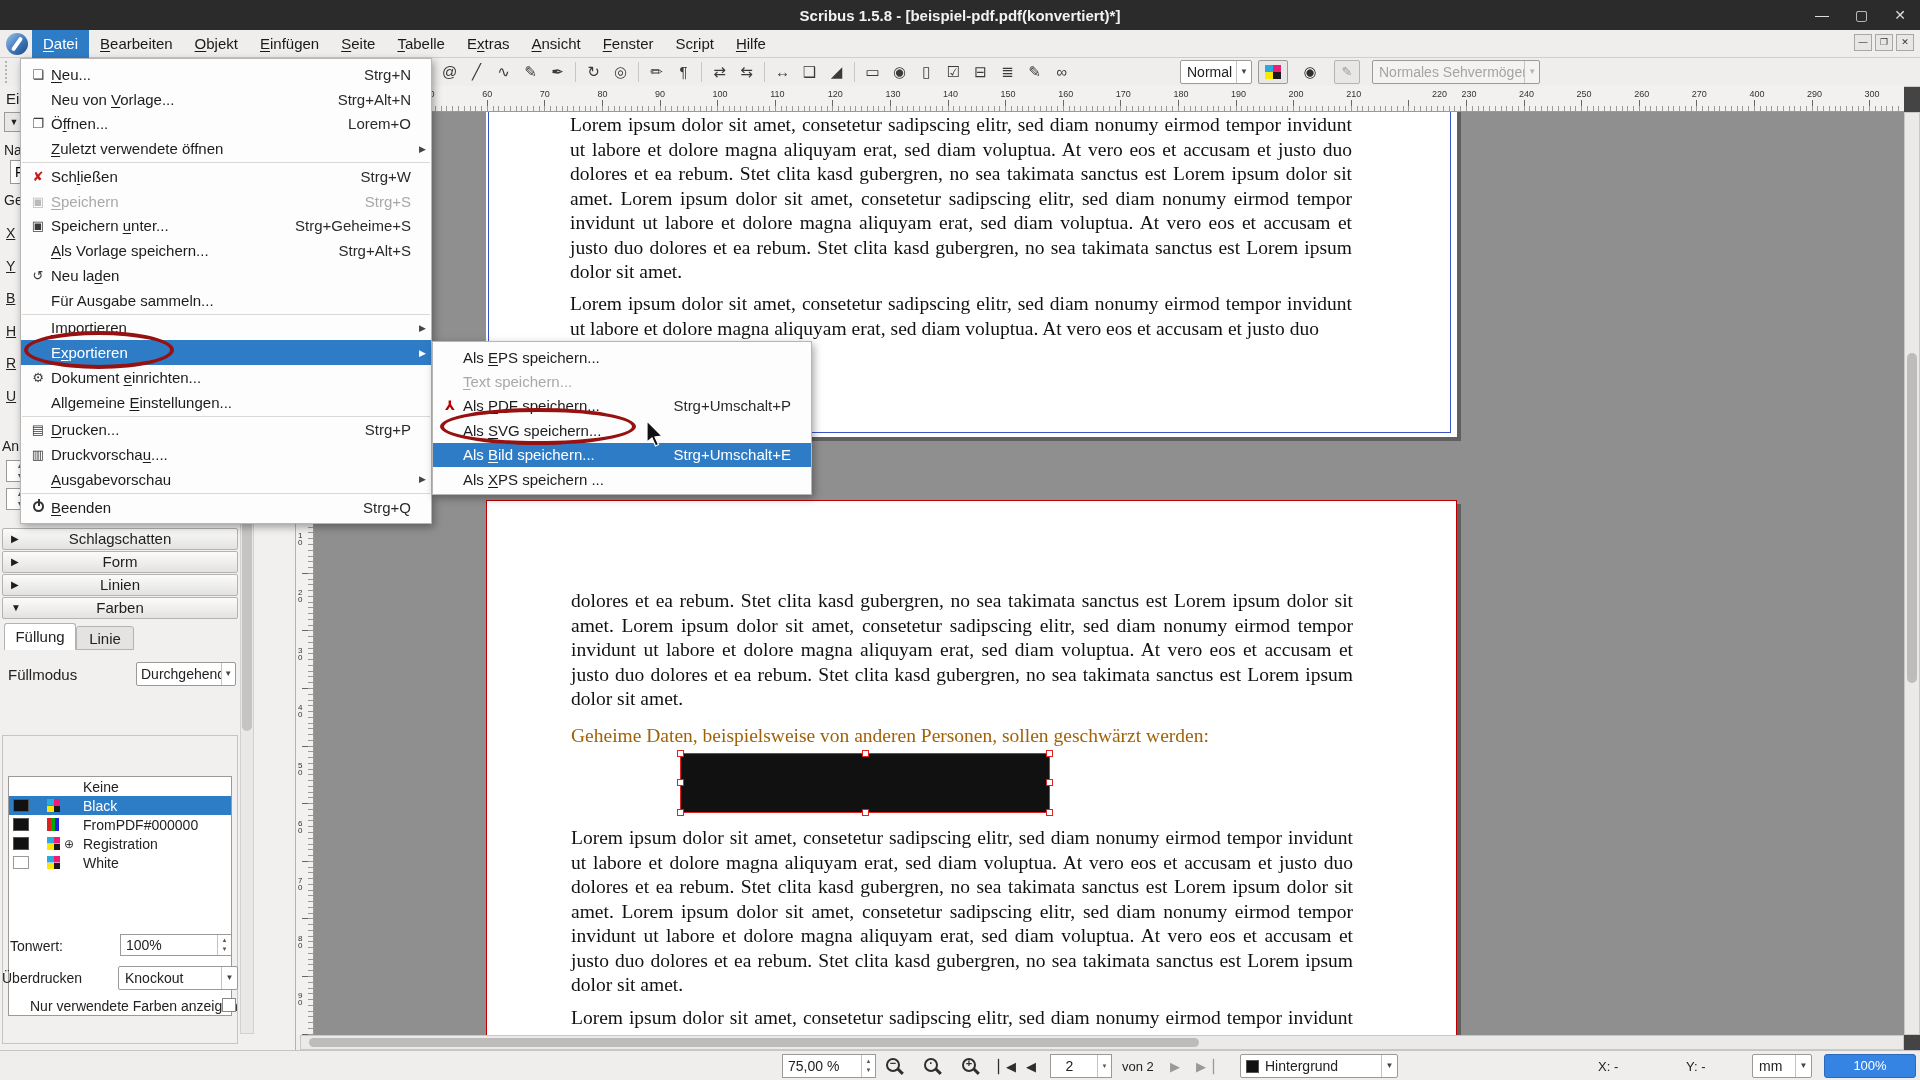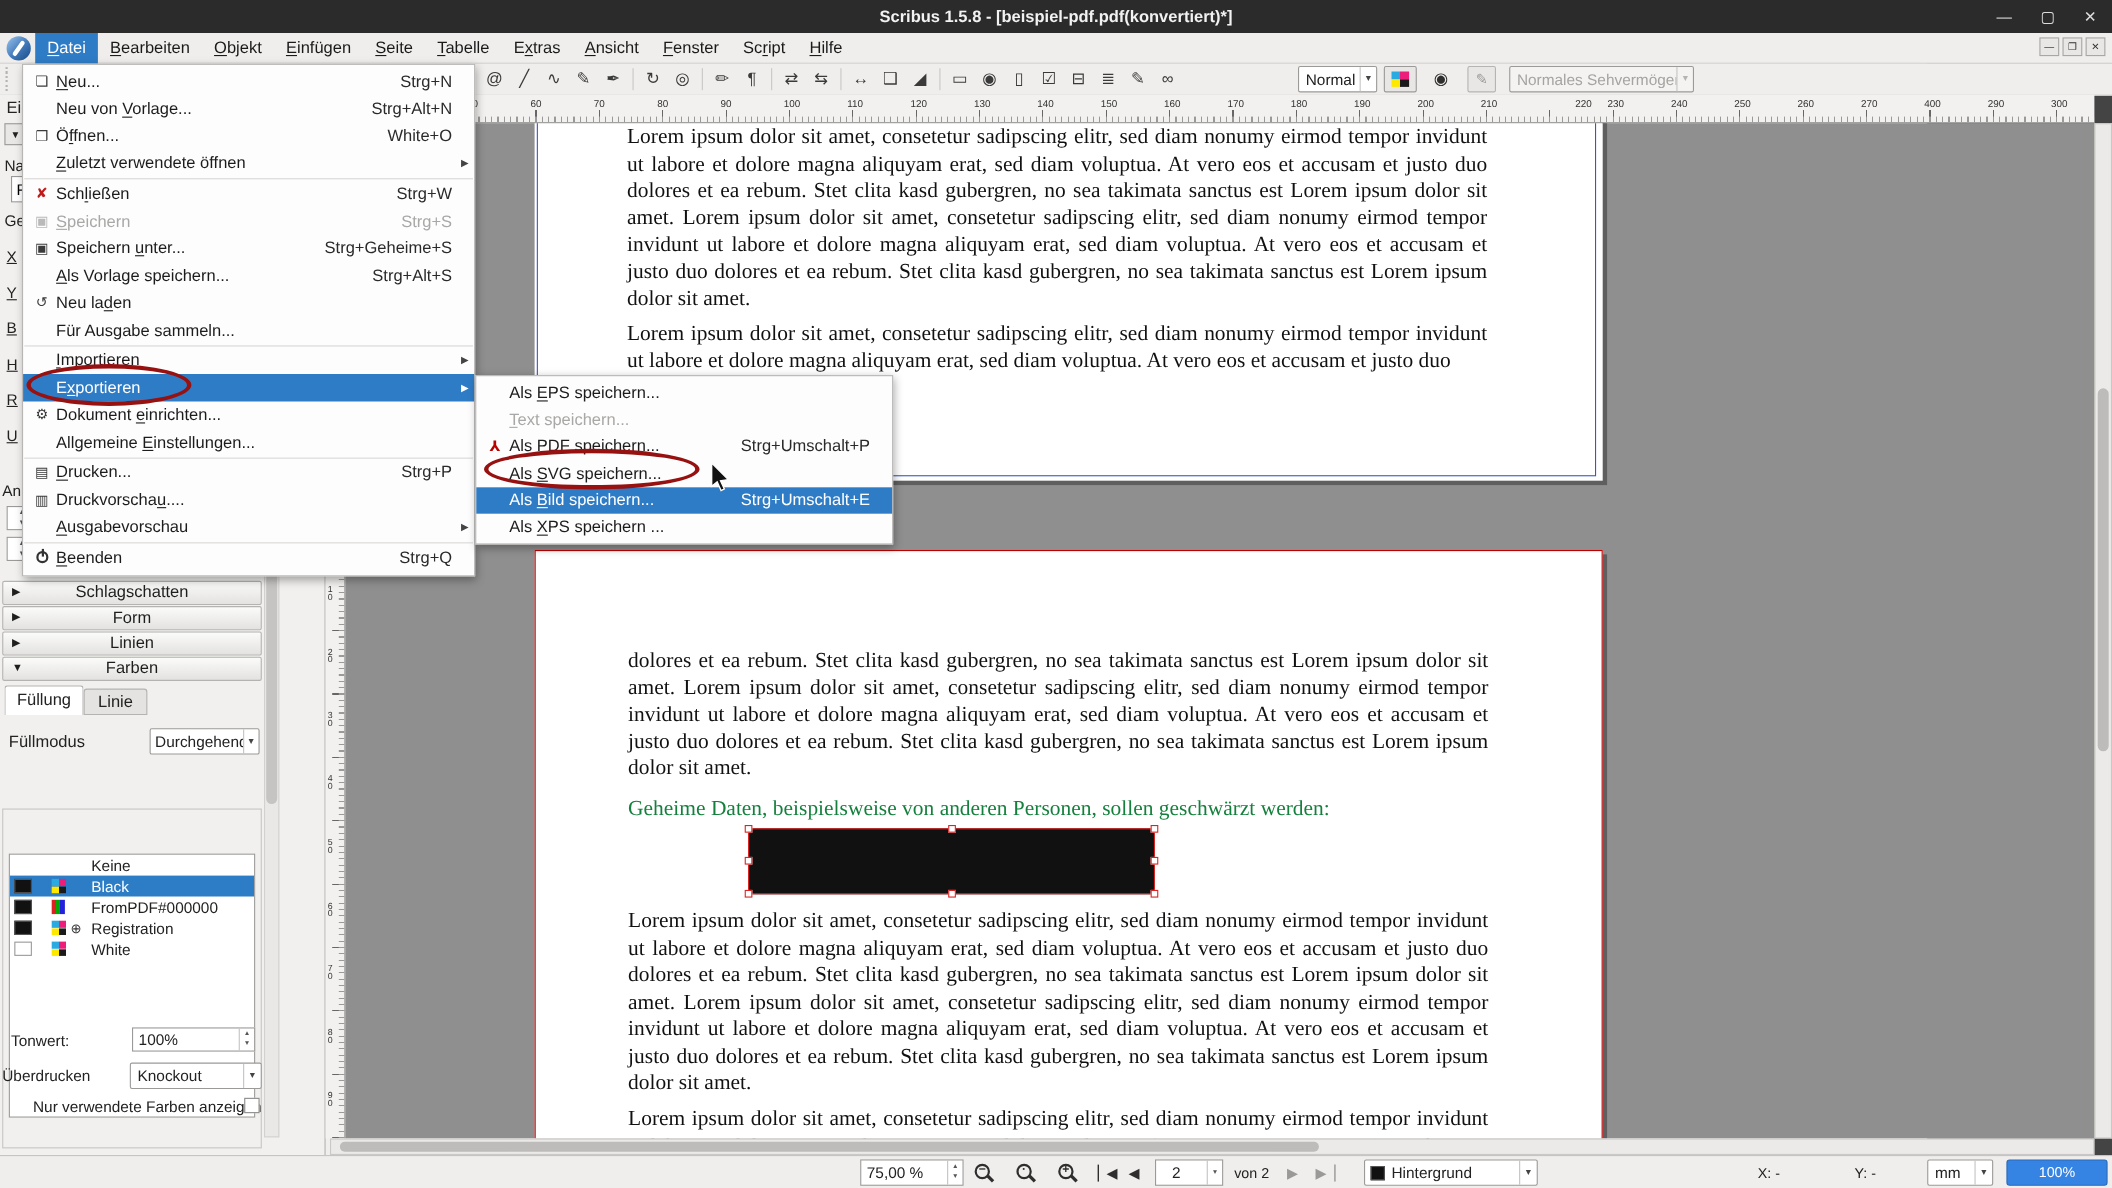--- a/index.html
+++ b/index.html
@@ -77,21 +77,21 @@
     background-image:repeating-linear-gradient(180deg,#999 0 1px,transparent 1px 5.76px),repeating-linear-gradient(180deg,#666 0 1px,transparent 1px 57.6px);
     background-size:5px 100%,11px 100%; background-position:top right,top right; background-repeat:no-repeat; }
   .vlab { position:absolute; left:2px; width:9px; font-size:8px; line-height:7px; color:#333; word-break:break-all; }
   #canvas { position:absolute; left:314px; top:112px; width:1590px; height:923px; background:#8f8f8f; overflow:hidden; }
   .page { position:absolute; background:#fff; box-shadow:4px 4px 0 #5f5f5f; }
   #page1 { left:172px; top:-80px; width:971px; height:405px; }
   #page1 .frame-blue { position:absolute; left:2px; top:-20px; width:963px; height:421px; border:1px solid #3a55c8; }
   #page2 { left:172px; top:388px; width:971px; height:700px; border:1px solid #c00000; }
   .doc-text { position:absolute; width:782px; font-family:"Liberation Serif","DejaVu Serif",serif; font-size:19.5px; line-height:24.5px; text-align:justify; color:#111; }
   .clip2 { height:49px; overflow:hidden; }
-  .secret-line { position:absolute; font-family:"Liberation Serif","DejaVu Serif",serif; font-size:19.5px; white-space:nowrap; color:#15803d; }
+  .secret-line { position:absolute; font-family:"Liberation Serif","DejaVu Serif",serif; font-size:19.5px; white-space:nowrap; color:#a16207; }
   #redaction { position:absolute; left:193px; top:252px; width:370px; height:60px; background:#111; border:1px solid #d22; }
   .hnd { position:absolute; width:7px; height:7px; background:#fff; border:1px solid #d22; }
   
   .sbar { position:absolute; background:#eceae8; border:1px solid #c9c8c6; }
   #vscroll { left:1904px; top:112px; width:16px; height:923px; }
   #vscroll .thumb { position:absolute; left:2px; top:240px; width:10px; height:330px; background:#bdbcba; border-radius:5px; }
   #hscroll { left:300px; top:1035px; width:1604px; height:15px; }
   #hscroll .thumb { position:absolute; left:8px; top:2px; width:890px; height:9px; background:#bdbcba; border-radius:5px; }
 
   
@@ -420,21 +420,21 @@
         <span class="mi-short" data-name="shortcut-label">Strg+N</span>
       </div>
       <div class="menu-item" data-name="menu-item-neu-von-vorlage">
         <span class="mi-icon" data-name="menu-icon-spacer"></span>
         <span class="mi-label">Neu von <u>V</u>orlage...</span>
         <span class="mi-short" data-name="shortcut-label">Strg+Alt+N</span>
       </div>
       <div class="menu-item" data-name="menu-item-ffnen">
         <span class="mi-icon" data-name="open-document-icon">❐</span>
         <span class="mi-label">Ö<u>f</u>fnen...</span>
-        <span class="mi-short" data-name="shortcut-label">White+O</span>
+        <span class="mi-short" data-name="shortcut-label">Lorem+O</span>
       </div>
       <div class="menu-item" data-name="menu-item-zuletzt-verwendete-ffnen">
         <span class="mi-icon" data-name="menu-icon-spacer"></span>
         <span class="mi-label"><u>Z</u>uletzt verwendete öffnen</span>
         <span class="mi-arrow" data-name="submenu-arrow-icon">▶</span>
       </div>
       <div class="menu-sep" data-name="menu-separator"></div>
       <div class="menu-item" data-name="menu-item-schlie-en">
         <span class="mi-icon" data-name="close-document-icon">✘</span>
         <span class="mi-label">Sch<u>l</u>ießen</span>

